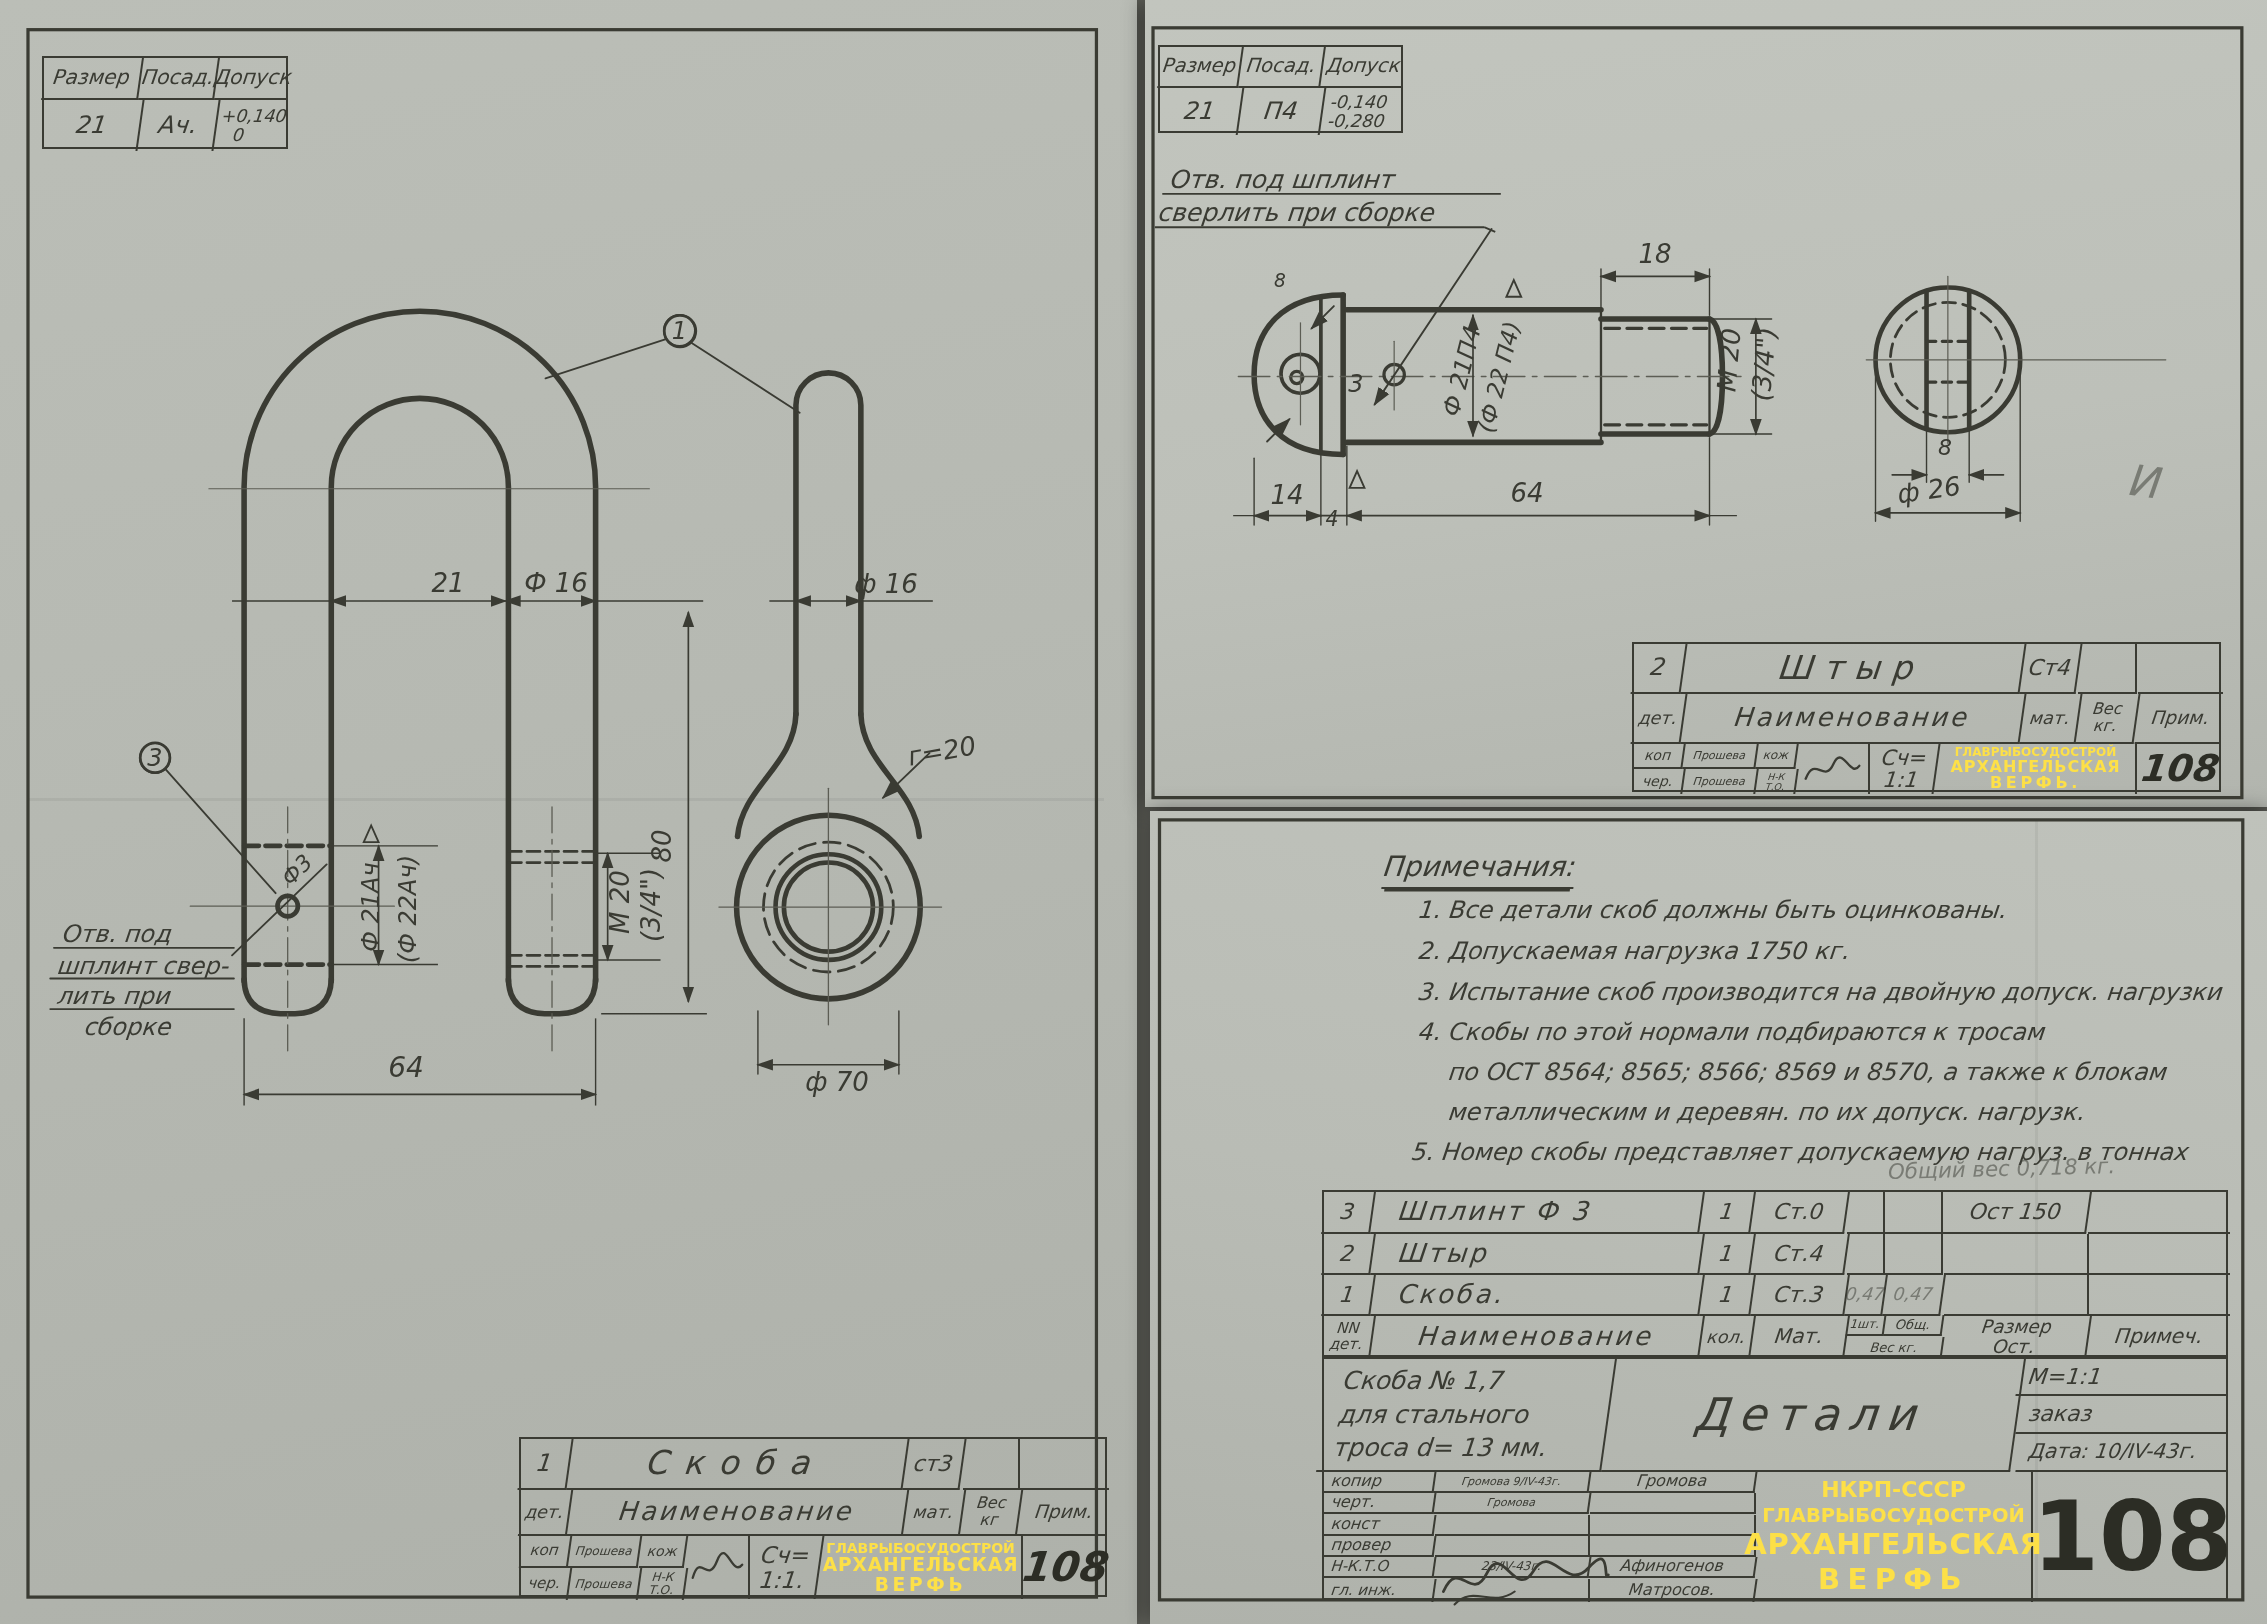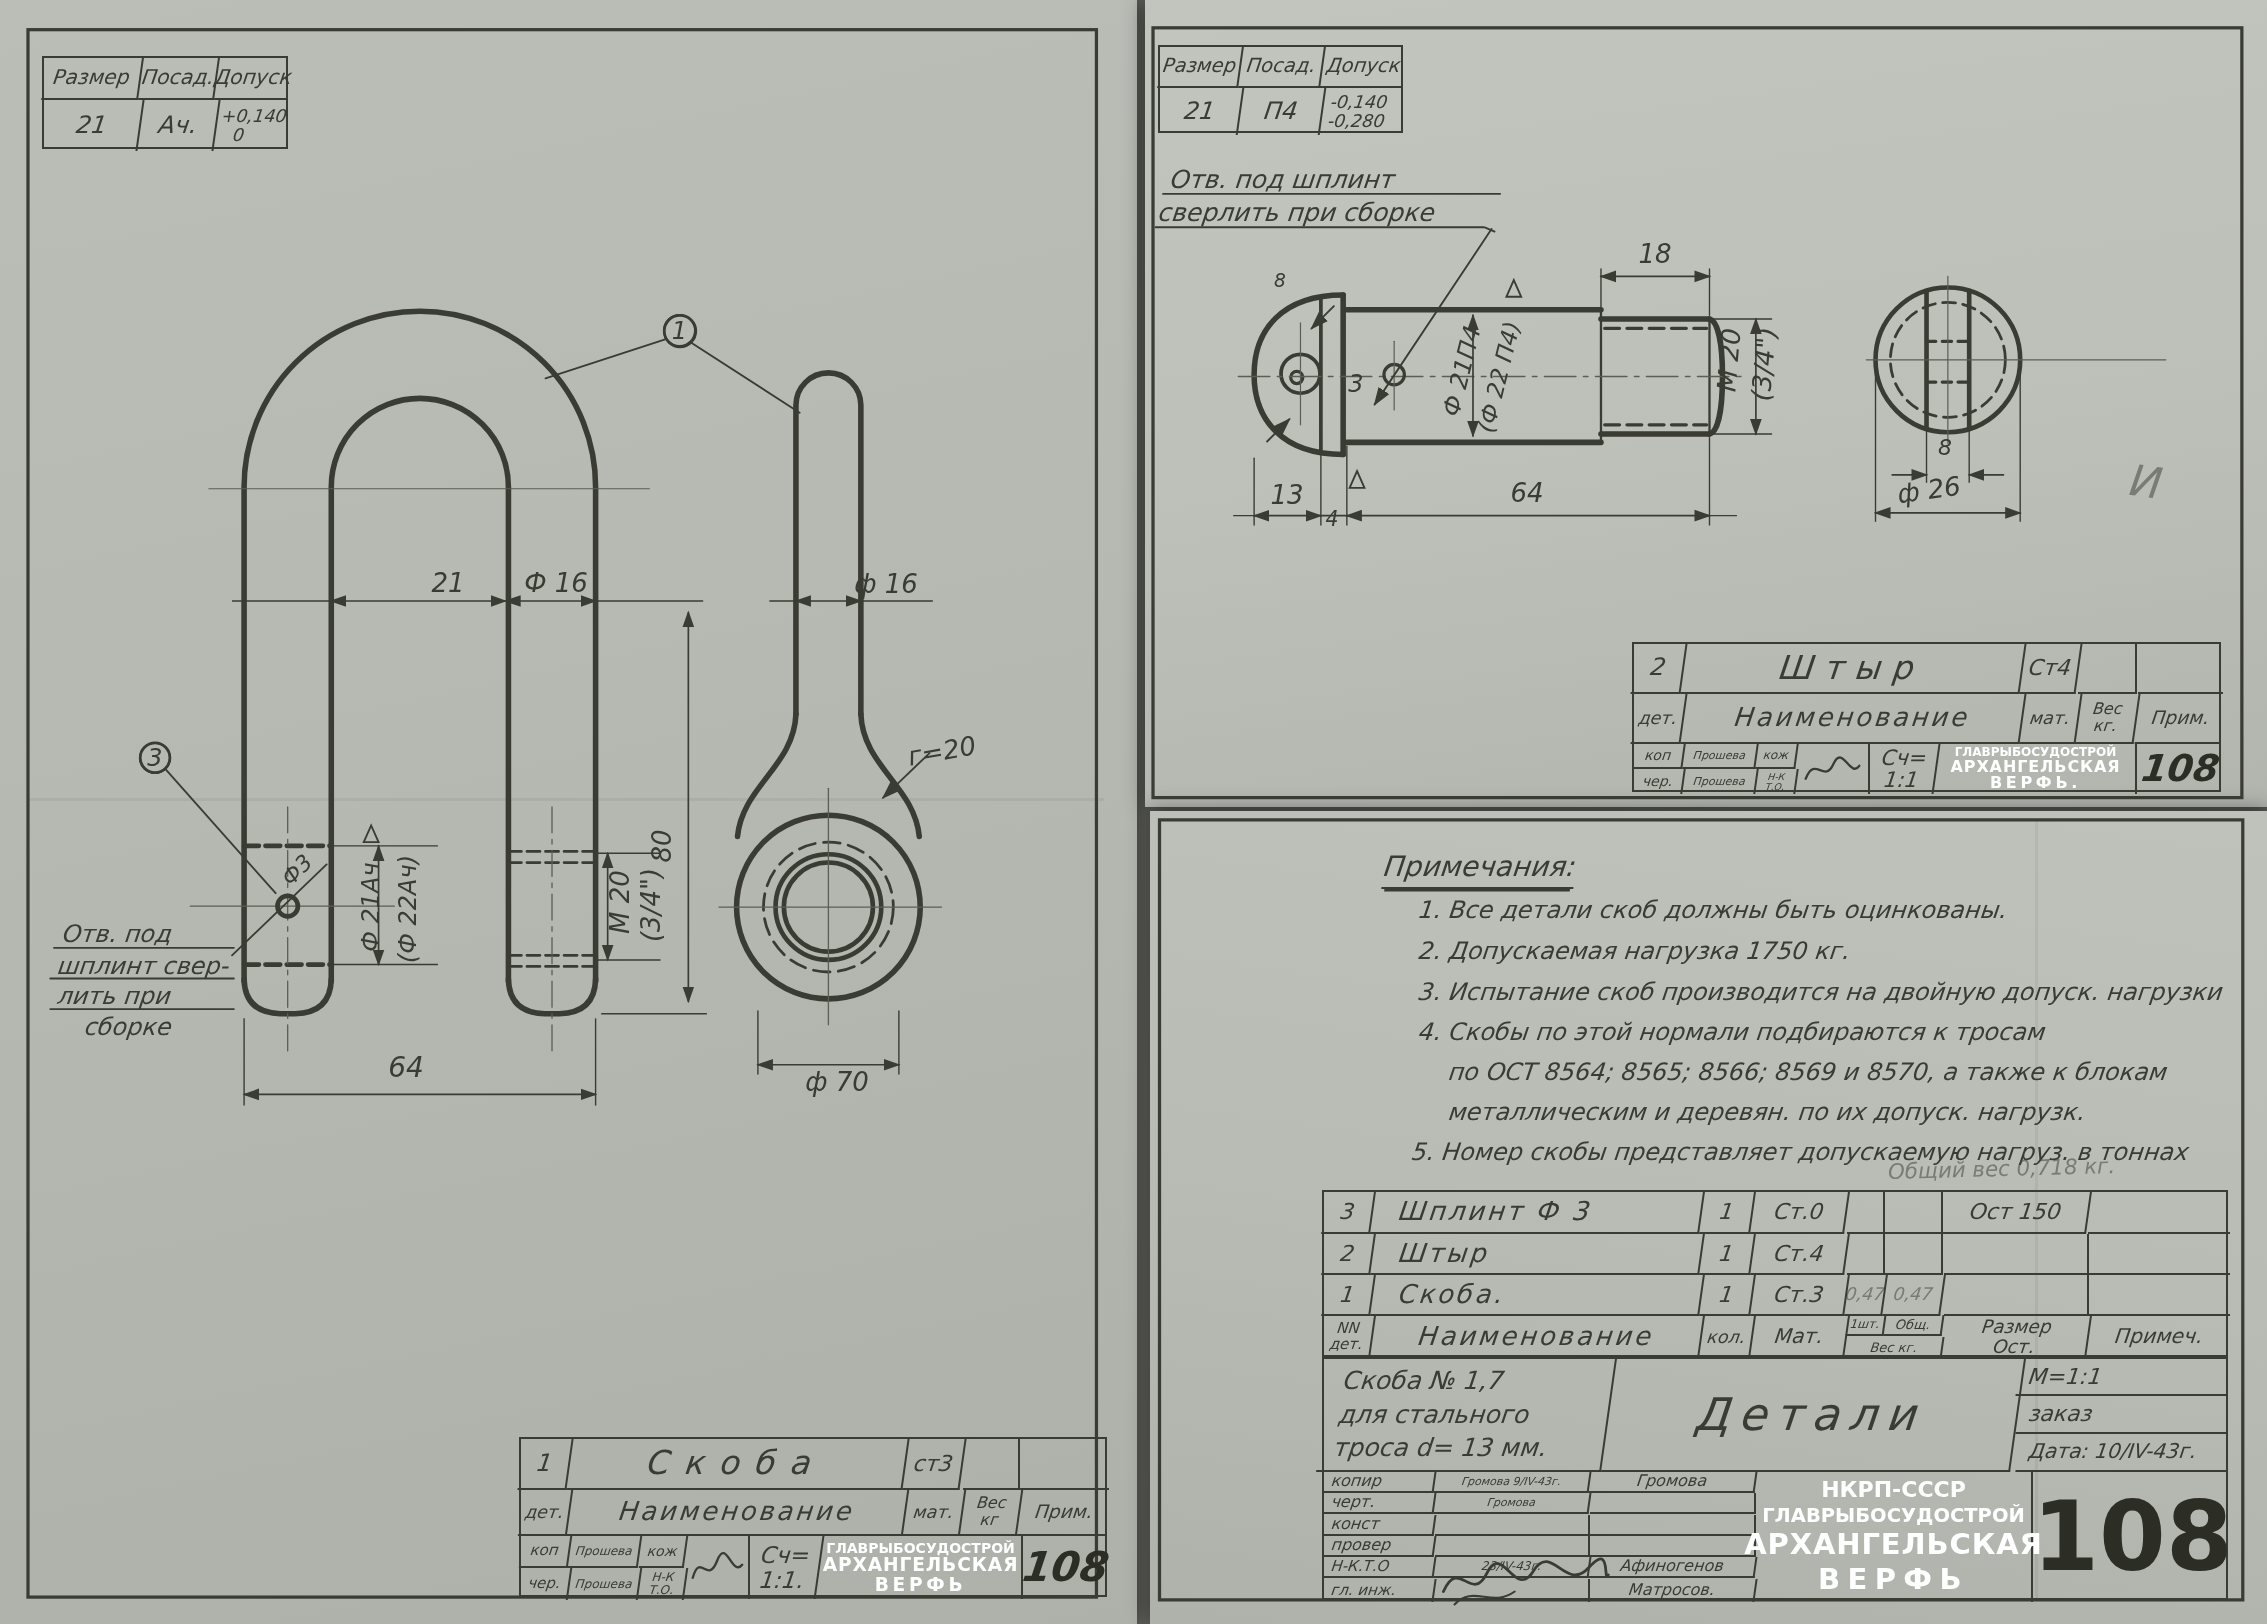--- a/index.html
+++ b/index.html
@@ -18,21 +18,21 @@
   .tbl{position:absolute;border:2.8px solid var(--ink);box-sizing:border-box;}
   .cell{position:absolute;box-sizing:border-box;display:flex;align-items:center;justify-content:center;color:var(--ink);text-align:center;line-height:1.05;}
   .br{border-right:2.8px solid var(--ink);} .bb{border-bottom:2.8px solid var(--ink);}
   .hw{font-style:italic;transform:skewX(-8deg);}
   .col{flex-direction:column;}
   .lbl{position:absolute;font-style:italic;color:var(--ink);white-space:nowrap;}
   .dim{position:absolute;font-style:italic;color:var(--ink);white-space:nowrap;font-size:26px;transform:translate(-50%,-50%);}
   .balloon{position:absolute;border:2.8px solid var(--ink);border-radius:50%;display:flex;align-items:center;justify-content:center;font-style:italic;font-size:24px;color:var(--ink);box-sizing:border-box;}
   .pencil{color:var(--pencil);}
   .notesh{border-bottom:2.3px solid var(--ink);box-shadow:0 5.6px 0 -3.2px var(--ink);padding-bottom:3.7px;}
-  .org{font-weight:bold;color:#ffffff;}
+  .org{font-weight:bold;color:#fde047;}
   .num{font-weight:bold;color:#2c2d25;}
 </style>
 </head>
 <body>
 
 <div id="page">
 
   <div class="sheet sheetL"></div>
   <div class="sheet sheetRT"></div>
   <div class="sheet sheetRB"></div>
@@ -265,21 +265,21 @@
 
   <span class="lbl hw" style="left:1171px;top:165px;font-size:25px;">Отв. под шплинт</span>
   <span class="lbl hw" style="left:1159px;top:198px;font-size:25px;">сверлить при сборке</span>
   <span class="dim" style="left:1655px;top:254px;">18</span>
   <span class="dim" style="left:1729px;top:360px;transform:translate(-50%,-50%) rotate(-85deg);">М 20</span>
   <span class="dim" style="left:1764px;top:364px;transform:translate(-50%,-50%) rotate(-85deg);">(3/4")</span>
   <span class="dim" style="left:1462px;top:371px;font-size:24px;transform:translate(-50%,-50%) rotate(-76deg);">Ф 21П4</span>
   <span class="dim" style="left:1499px;top:377px;font-size:23px;transform:translate(-50%,-50%) rotate(-76deg);">(Ф 22 П4)</span>
   <span class="dim" style="left:1356px;top:384px;font-size:24px;">3</span>
   <span class="dim" style="left:1280px;top:280px;font-size:18.6px;">8</span>
-  <span class="dim" style="left:1287px;top:495px;">13</span>
+  <span class="dim" style="left:1287px;top:495px;">14</span>
   <span class="dim" style="left:1332px;top:519px;font-size:20.4px;">4</span>
   <span class="dim" style="left:1527px;top:493px;">64</span>
   <span class="dim" style="left:1945px;top:447px;font-size:22px;">8</span>
   <span class="dim" style="left:1929px;top:490px;transform:translate(-50%,-50%) rotate(-8deg);">ф 26</span>
   <span class="dim pencil" style="left:2146px;top:482px;font-size:43px;transform:translate(-50%,-50%) rotate(8deg);">И</span>
 
   <div class="tbl" style="left:1158px;top:45px;width:245px;height:88px;">
     <div class="cell br bb hw" style="left:0;top:0;width:81px;height:41px;font-size:19.5px;">Размер</div>
     <div class="cell br bb hw" style="left:81px;top:0;width:82px;height:41px;font-size:19.5px;">Посад.</div>
     <div class="cell bb hw" style="left:162px;top:0;width:83px;height:41px;font-size:19.5px;">Допуск</div>

